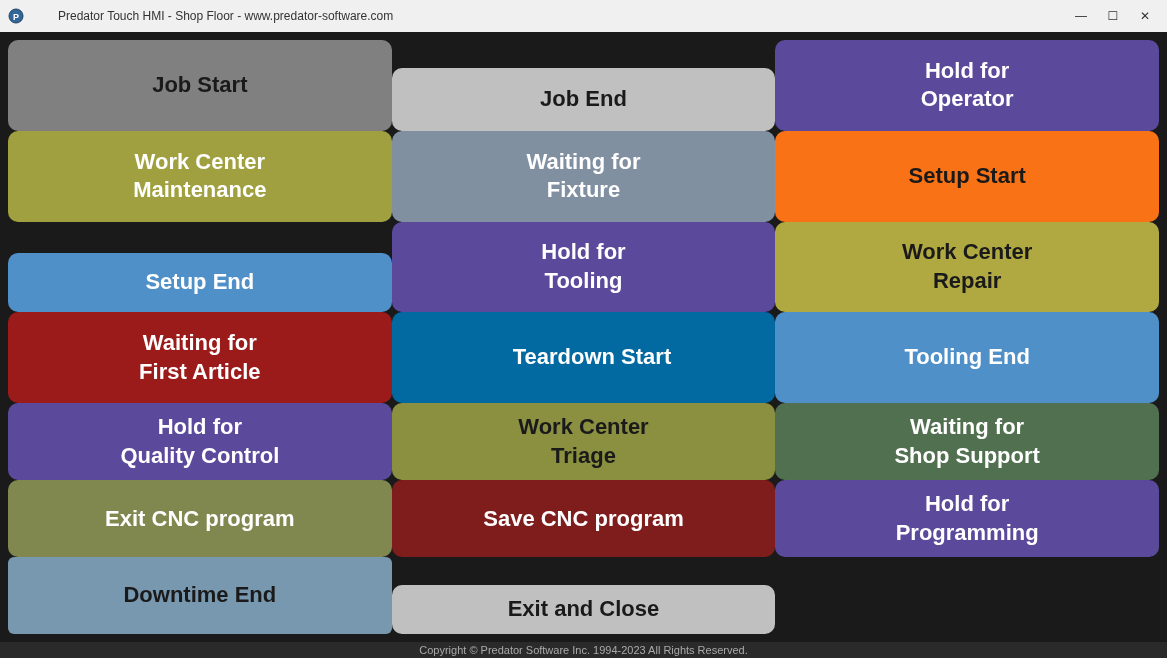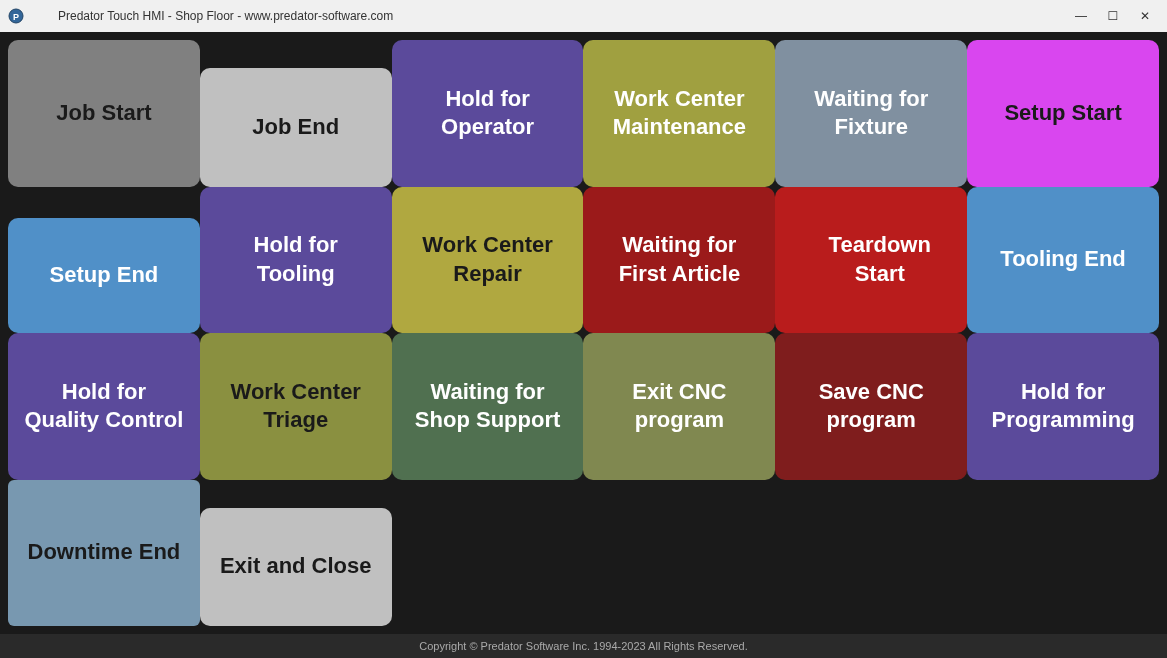--- a/index.html
+++ b/index.html
@@ -62,21 +62,21 @@
       flex-direction: column;
       background: #1a1a1a;
       padding: 8px;
       gap: 6px;
     }
 
     
     .button-grid {
       flex: 1;
       display: grid;
-      grid-template-columns: repeat(6, 1fr);
+      grid-template-columns: repeat(3, 1fr);
       grid-template-rows: repeat(4, 1fr);
       gap: 0;
     }
 
     .tile {
       border-radius: 10px;
       display: flex;
       align-items: center;
       justify-content: center;
       text-align: center;
@@ -90,37 +90,37 @@
       outline: none;
       transition: filter 0.1s;
     }
 
     
     .tile-dark-gray    { background: #808080; color: #1a1a1a; }
     .tile-light-gray   { background: #c0c0c0; color: #1a1a1a; margin-top: 28px; }
     .tile-purple       { background: #5b4a9b; }
     .tile-olive        { background: #a0a040; }
     .tile-slate        { background: #8090a0; }
-    .tile-yellow       { background: #d946ef; color: #1a1a1a; }
+    .tile-yellow       { background: #f97316; color: #1a1a1a; }
     .tile-blue         { background: #5090c8; margin-top: 31px; }
     .tile-dark-olive   { background: #b0a840; color: #1a1a1a; }
     .tile-red          { background: #9b1a1a; }
-    .tile-orange       { background: #b91c1c; padding-left: 27px; }
+    .tile-orange       { background: #0369a1; padding-left: 27px; }
     .tile-blue2        { background: #5090c8; }
     .tile-purple2      { background: #5b4a9b; }
     .tile-green-gray   { background: #808850; }
     .tile-dark-green   { background: #507050; }
     .tile-olive-green  { background: #8a9040; color: #1a1a1a; }
     .tile-med-blue     { background: #7f1d1d; }
     .tile-slate2       { background: #7898b0; color: #1a1a1a; border-radius: 6px; }
 
     
     .footer {
       background: #2a2a2a;
-      height: 24px;
+      height: 16px;
       display: flex;
       align-items: center;
       justify-content: center;
       flex-shrink: 0;
     }
     .footer-text {
       font-size: 11px;
       color: #aaa;
     }
   </style>

